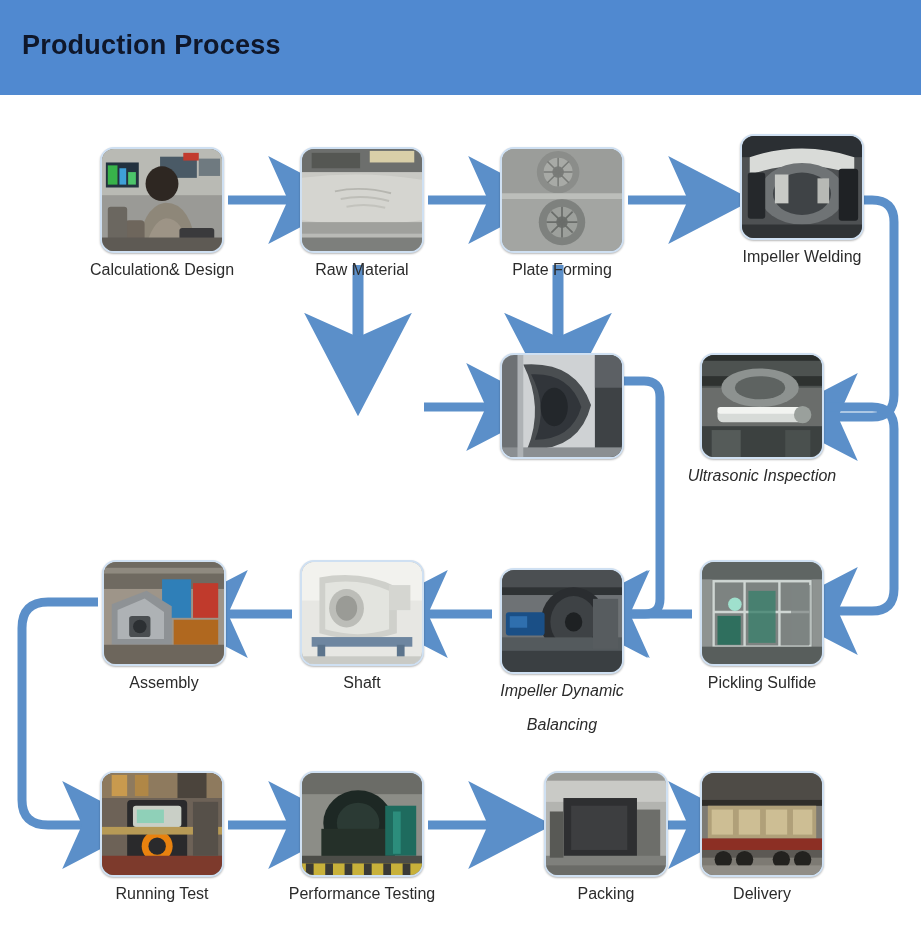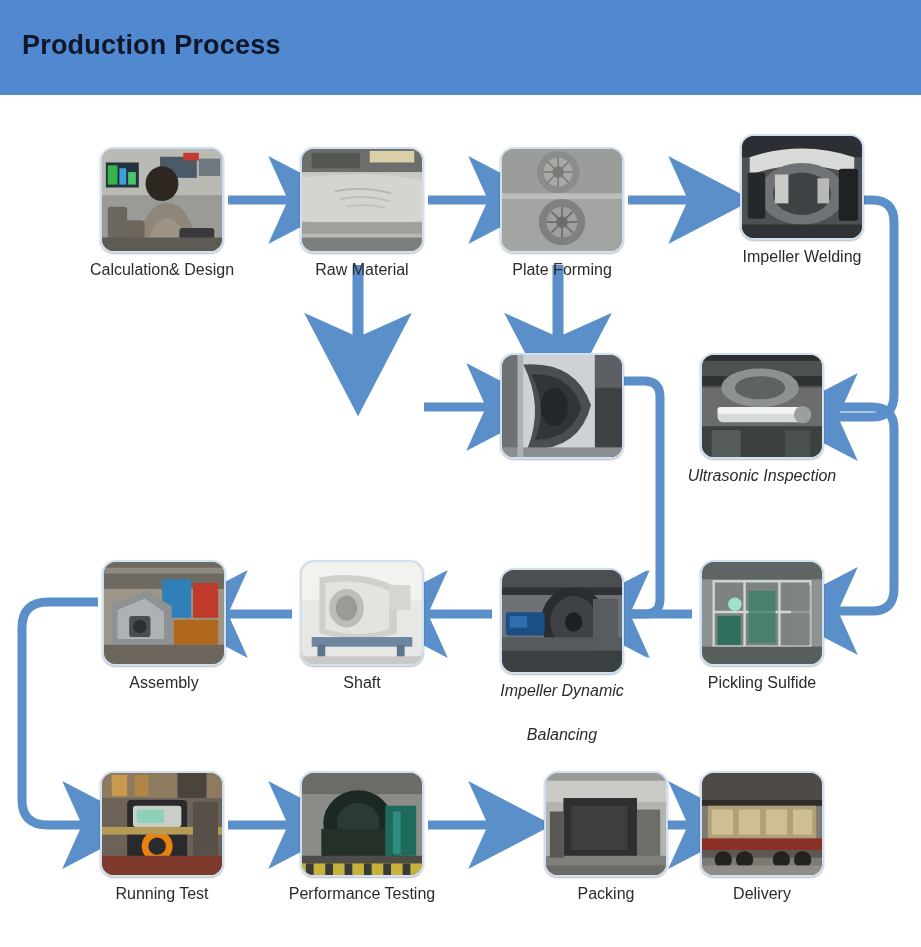--- a/index.html
+++ b/index.html
@@ -329,21 +329,21 @@
           <ellipse cx="74" cy="54" rx="24" ry="27" fill="#3e4245"></ellipse>
           <ellipse cx="74" cy="54" rx="9" ry="10" fill="#1e2123"></ellipse>
           <rect x="4" y="44" width="40" height="24" rx="3" fill="#1a4f86"></rect>
           <rect x="8" y="48" width="18" height="12" fill="#2f6fae"></rect>
           <rect x="0" y="70" width="124" height="16" fill="#545a5d"></rect>
           <rect x="0" y="84" width="124" height="22" fill="#3a3f42"></rect>
           <rect x="94" y="30" width="26" height="52" fill="#575c5f"></rect>
         </svg>
       </div>
       <div class="caption wrap">Impeller Dynamic</div>
-      <div class="caption wrap" style="margin-top:24px;">Balancing</div>
+      <div class="caption wrap" style="margin-top:14px;">Balancing</div>
     </div>
 
     <div class="node midcap" style="left:700px; top:465px;">
       <div class="thumb">
         <svg class="ph" viewBox="0 0 124 106" preserveAspectRatio="none">
           <rect x="0" y="0" width="124" height="106" fill="#8e9391"></rect>
           <rect x="0" y="0" width="124" height="18" fill="#5f6563"></rect>
           <rect x="10" y="18" width="104" height="72" fill="#6f7674" opacity="0.55"></rect>
           <g stroke="#cfd6d3" stroke-width="2.5" fill="none">
             <rect x="12" y="20" width="100" height="68"></rect>

